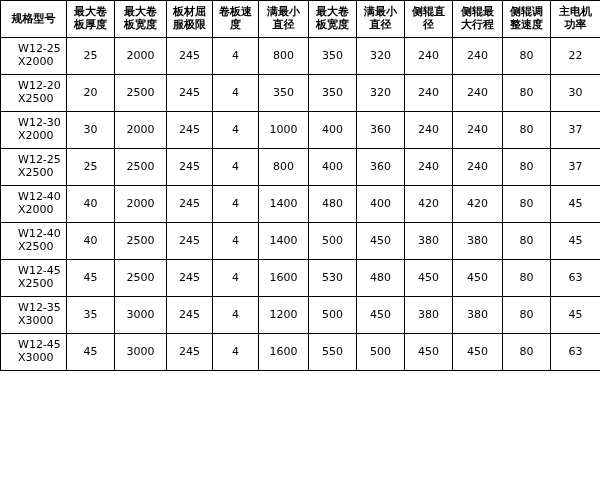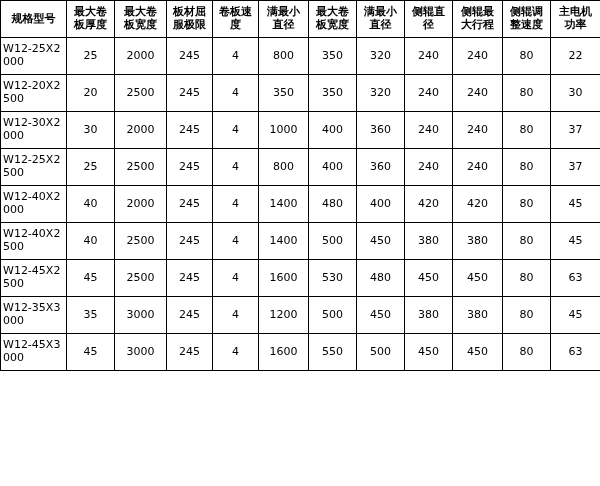--- a/index.html
+++ b/index.html
@@ -34,21 +34,21 @@
   #spec-table thead th {
     height: 34px;
     font-weight: bold;
     padding: 1px 4px;
   }
   #spec-table tbody td {
     height: 36px;
   }
   #spec-table tbody td.model {
     text-align: left;
-    padding-left: 2px;
+    padding-left: 17px;
     word-break: break-all;
   }
   
   col.c0 { width: 66px; }
   col.c1 { width: 48px; }
   col.c2 { width: 52px; }
   col.c3 { width: 46px; }
   col.c4 { width: 46px; }
   col.c5 { width: 50px; }
   col.c6 { width: 48px; }

